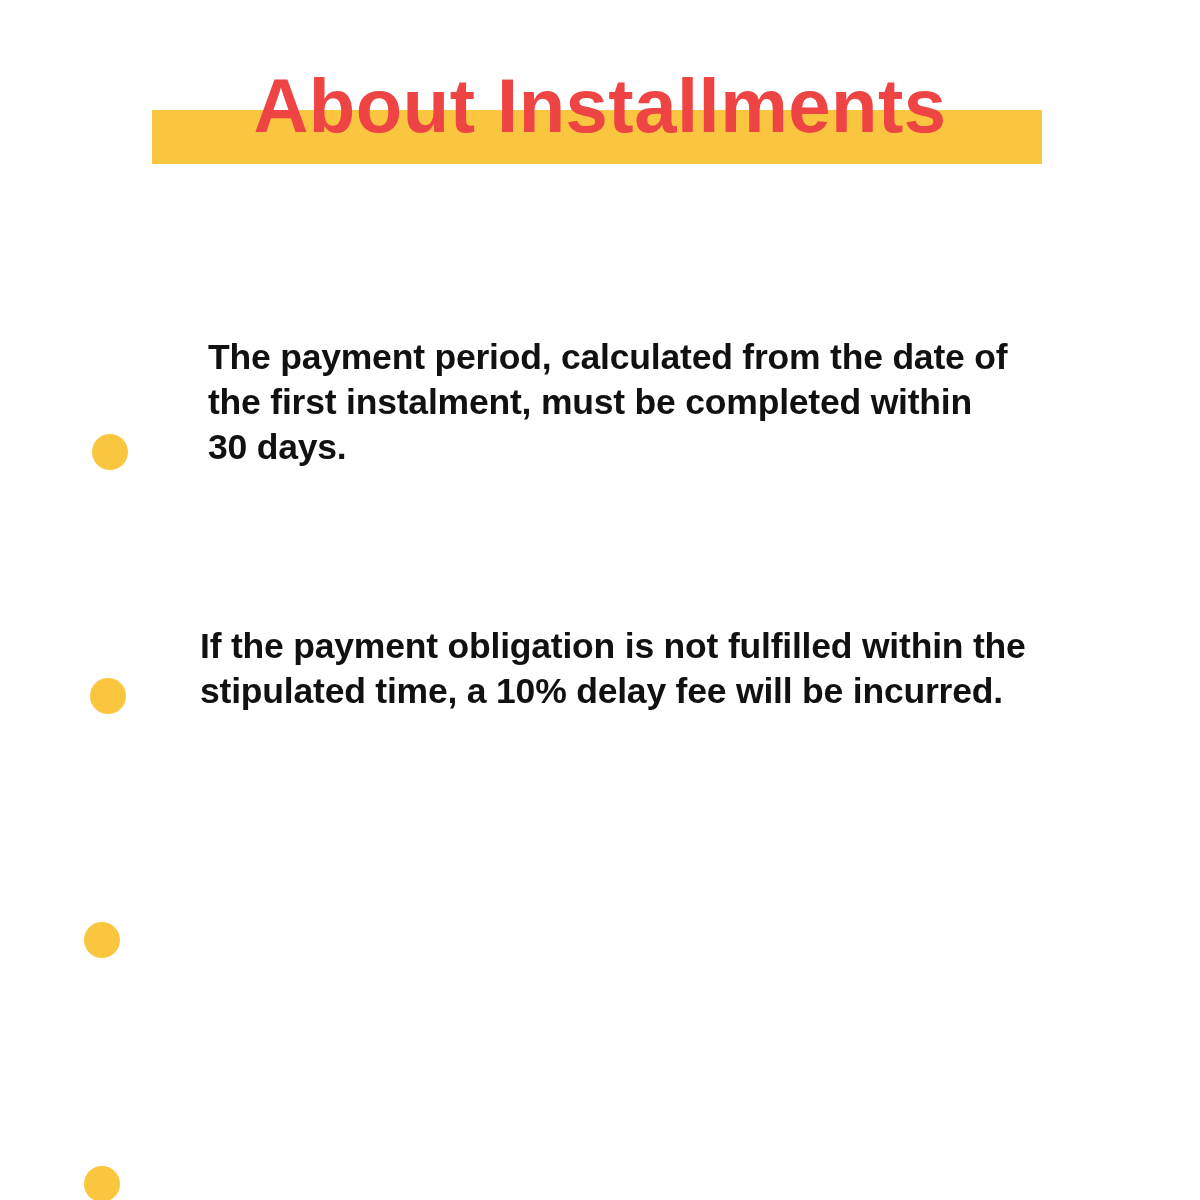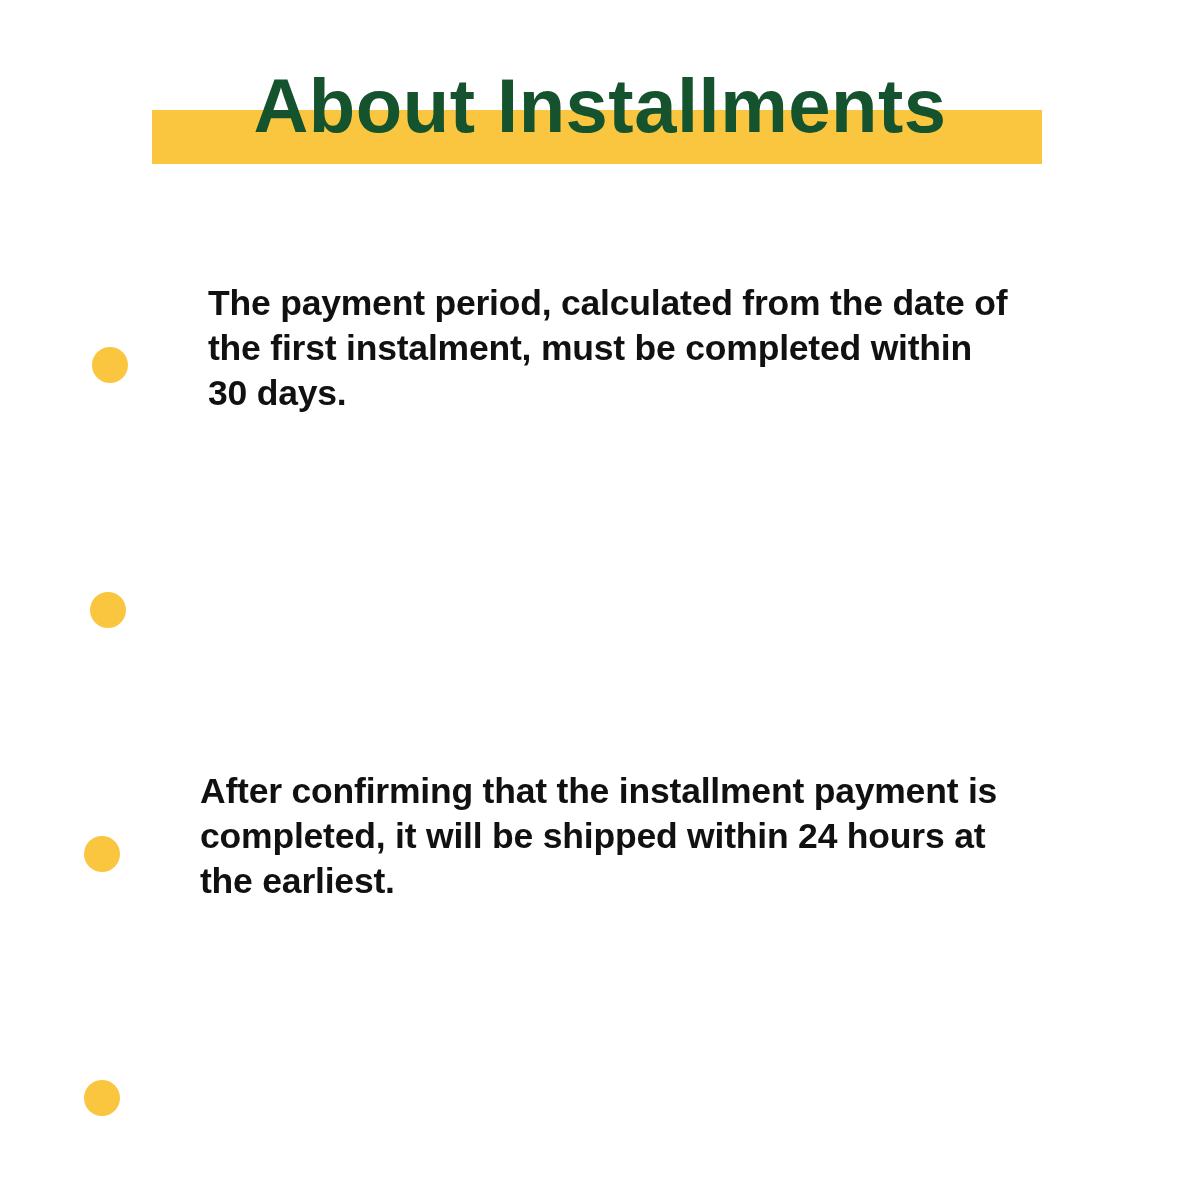--- a/index.html
+++ b/index.html
@@ -39,35 +39,35 @@
     position: absolute;
     left: 0;
     top: 26px;
     width: 1200px;
     text-align: center;
     font-family: "Liberation Sans", sans-serif;
     font-weight: bold;
     font-size: 76px;
     line-height: 80px;
     letter-spacing: 0.5px;
-    color: #14532d;
+    color: #ef4444;
     white-space: nowrap;
   }
 
   
   .bullets {
     position: absolute;
     left: 0;
     top: 186px;
     width: 1200px;
   }
   .bullet-row {
     position: relative;
     display: flex;
-    align-items: center;
+    align-items: flex-end;
     height: 244px;
   }
   .bullet-dot-wrap {
     width: 200px;
     flex: 0 0 200px;
     display: flex;
     justify-content: flex-end;
     padding-top: 38px;
     padding-right: 78px;
   }
@@ -118,27 +118,27 @@
       <div class="bullet-dot-wrap">
         <span class="bullet-dot"></span>
       </div>
       <div class="bullet-text">The payment period, calculated from the date of the first instalment, must be completed within 30 days.</div>
     </div>
 
     <div class="bullet-row r2">
       <div class="bullet-dot-wrap">
         <span class="bullet-dot"></span>
       </div>
+      <div class="bullet-text">If the payment obligation is not fulfilled within the stipulated time, a 10% delay fee will be incurred.</div>
     </div>
 
     <div class="bullet-row r3">
       <div class="bullet-dot-wrap">
         <span class="bullet-dot"></span>
       </div>
-      <div class="bullet-text">After confirming that the installment payment is completed, it will be shipped within 24 hours at the earliest.</div>
     </div>
 
     <div class="bullet-row r4">
       <div class="bullet-dot-wrap">
         <span class="bullet-dot"></span>
       </div>
     </div>
 
   </div>
 </div>

